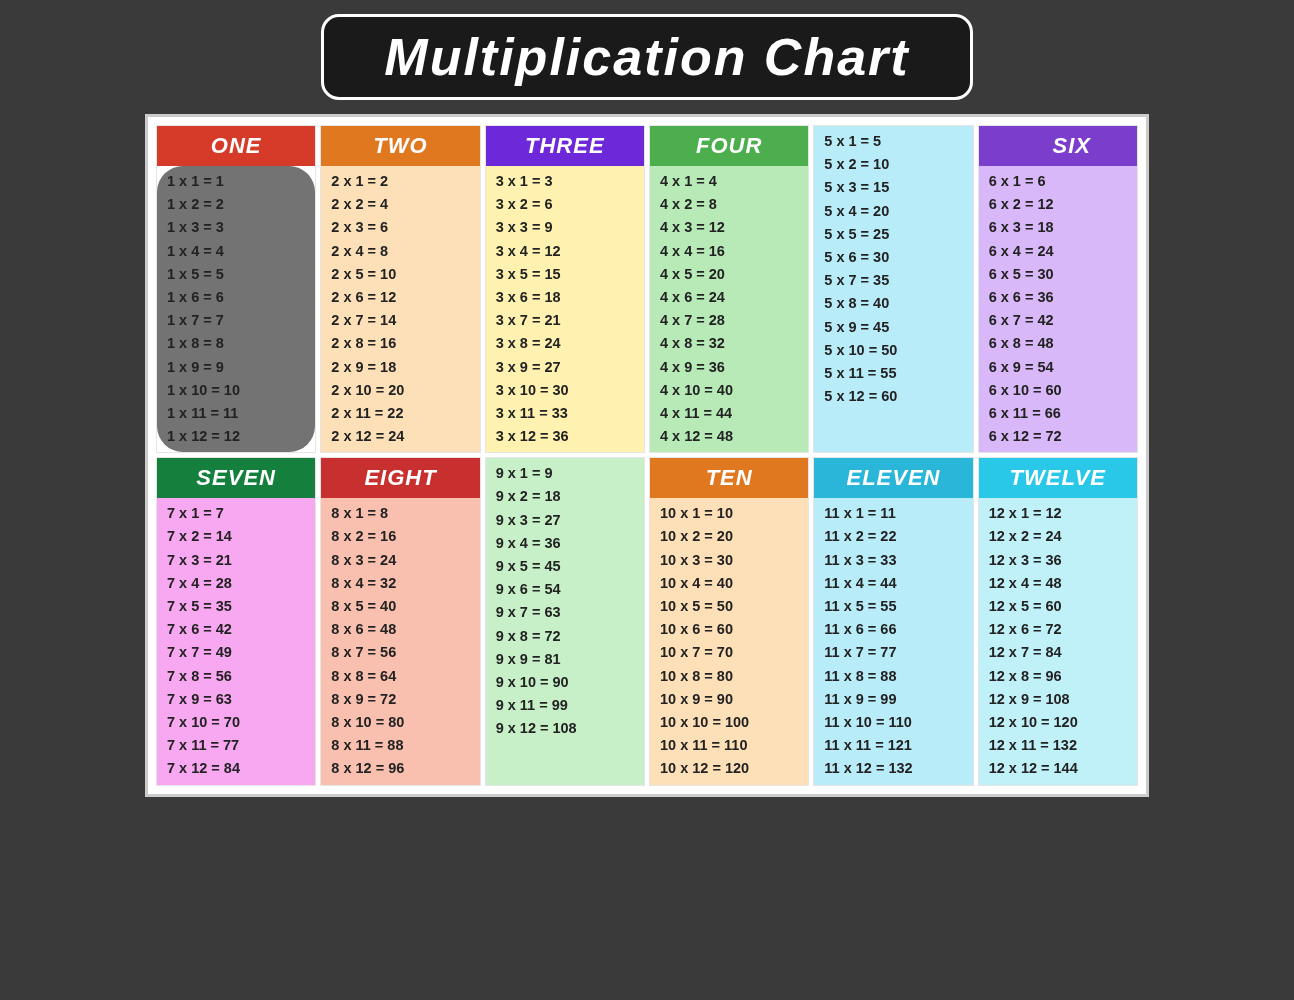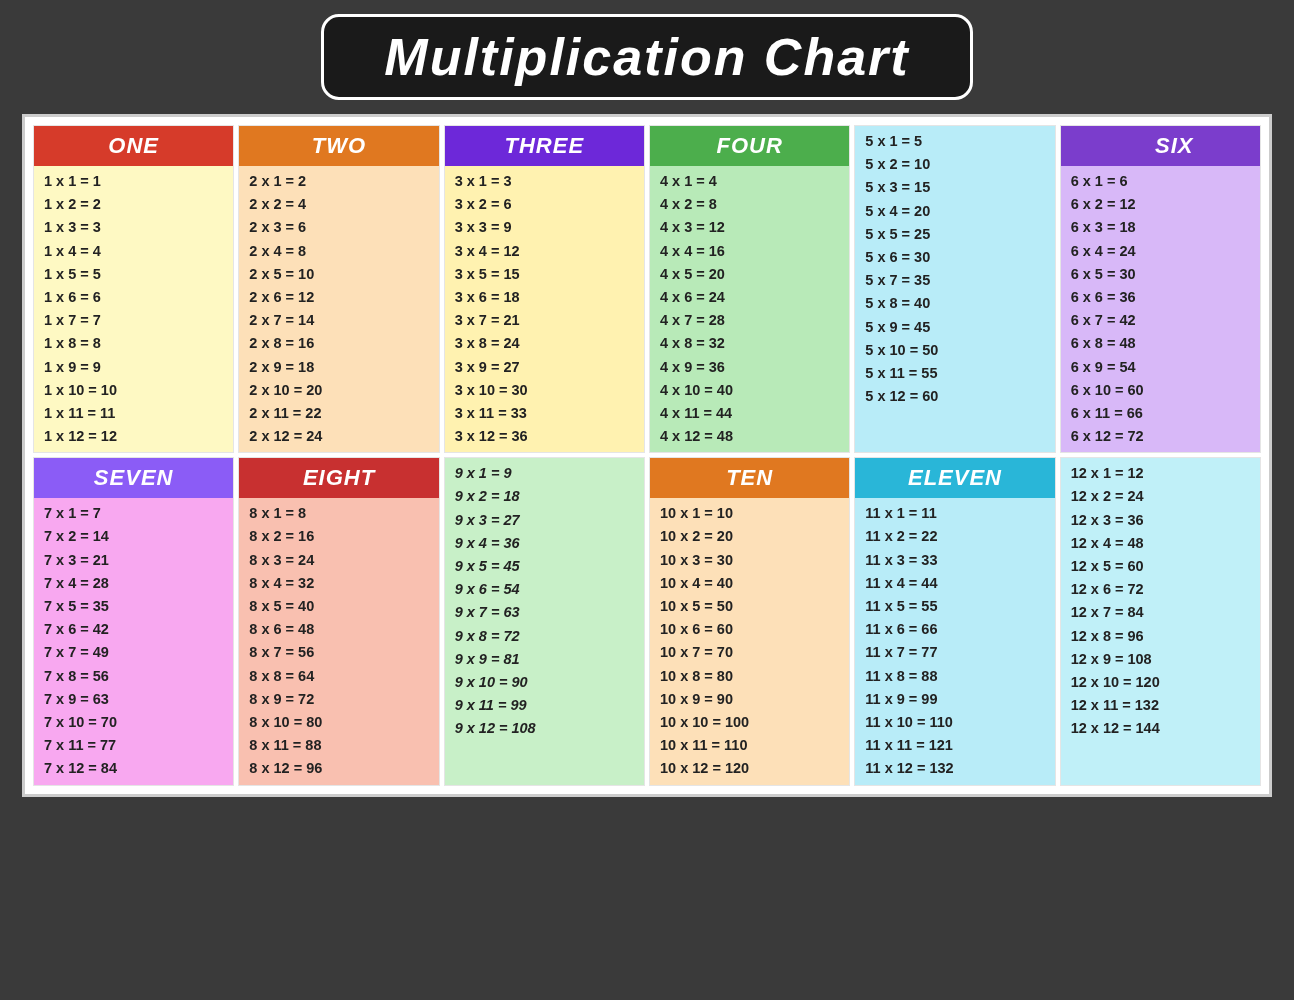--- a/index.html
+++ b/index.html
@@ -28,21 +28,21 @@
     .title-text {
       color: #fff;
       font-size: 52px;
       font-weight: 900;
       font-style: italic;
       letter-spacing: 2px;
     }
     .chart-container {
       background-color: #fff;
       border: 3px solid #ccc;
-      width: 1250px;
+      width: 1004px;
       display: grid;
       grid-template-columns: repeat(6, 1fr);
       grid-template-rows: repeat(2, auto);
       gap: 4px;
       padding: 8px;
     }
     .table-section {
       display: flex;
       flex-direction: column;
       border: 1px solid rgba(0,0,0,0.1);
@@ -68,37 +68,37 @@
       text-align: left;
     }
 
     
     .header-one   { background-color: #d63b2a; }
     .header-two   { background-color: #e07820; }
     .header-three { background-color: #6d28d9; }
     .header-four  { background-color: #4cae4c; }
     .header-five  { background-color: #29b6d8; }
     .header-six   { background-color: #7b3dcc; padding-left: 28px; }
-    .header-seven { background-color: #8b5cf6; font-style: italic; }
+    .header-seven { background-color: #15803d; font-style: italic; }
     .header-eight { background-color: #c83030; }
     .header-nine  { background-color: #4cae4c; }
     .header-ten   { background-color: #e07820; }
     .header-eleven{ background-color: #29b6d8; }
     .header-twelve{ background-color: #29c8e8; }
 
     
-    .body-one   { background-color: #fef9c3; }
+    .body-one   { background-color: #737373; border-radius: 26px; }
     .body-two   { background-color: #fde0b8; }
     .body-three { background-color: #fff2b0; }
     .body-four  { background-color: #b8eab8; }
     .body-five  { background-color: #b8ecf8; }
     .body-six   { background-color: #d8b8f8; }
     .body-seven { background-color: #f8a8f0; }
     .body-eight { background-color: #f9c0b0; }
-    .body-nine  { background-color: #c8f0c8; font-style: italic; }
+    .body-nine  { background-color: #c8f0c8; }
     .body-ten   { background-color: #fde0b8; }
     .body-eleven{ background-color: #b8ecf8; }
     .body-twelve{ background-color: #c0f0f8; }
   </style>
 </head>
 <body>
 
 <div class="title-container">
   <div class="title-box">
     <span class="title-text">Multiplication Chart</span>
@@ -285,20 +285,21 @@
         <div class="table-row-item">11 x 6 = 66</div>
         <div class="table-row-item">11 x 7 = 77</div>
         <div class="table-row-item">11 x 8 = 88</div>
         <div class="table-row-item">11 x 9 = 99</div>
         <div class="table-row-item">11 x 10 = 110</div>
         <div class="table-row-item">11 x 11 = 121</div>
         <div class="table-row-item">11 x 12 = 132</div>
       </div>
     </div>
     <div class="table-section">
+      <div class="table-header header-twelve">TWELVE</div>
       <div class="table-body body-twelve">
         <div class="table-row-item">12 x 1 = 12</div>
         <div class="table-row-item">12 x 2 = 24</div>
         <div class="table-row-item">12 x 3 = 36</div>
         <div class="table-row-item">12 x 4 = 48</div>
         <div class="table-row-item">12 x 5 = 60</div>
         <div class="table-row-item">12 x 6 = 72</div>
         <div class="table-row-item">12 x 7 = 84</div>
         <div class="table-row-item">12 x 8 = 96</div>
         <div class="table-row-item">12 x 9 = 108</div>

